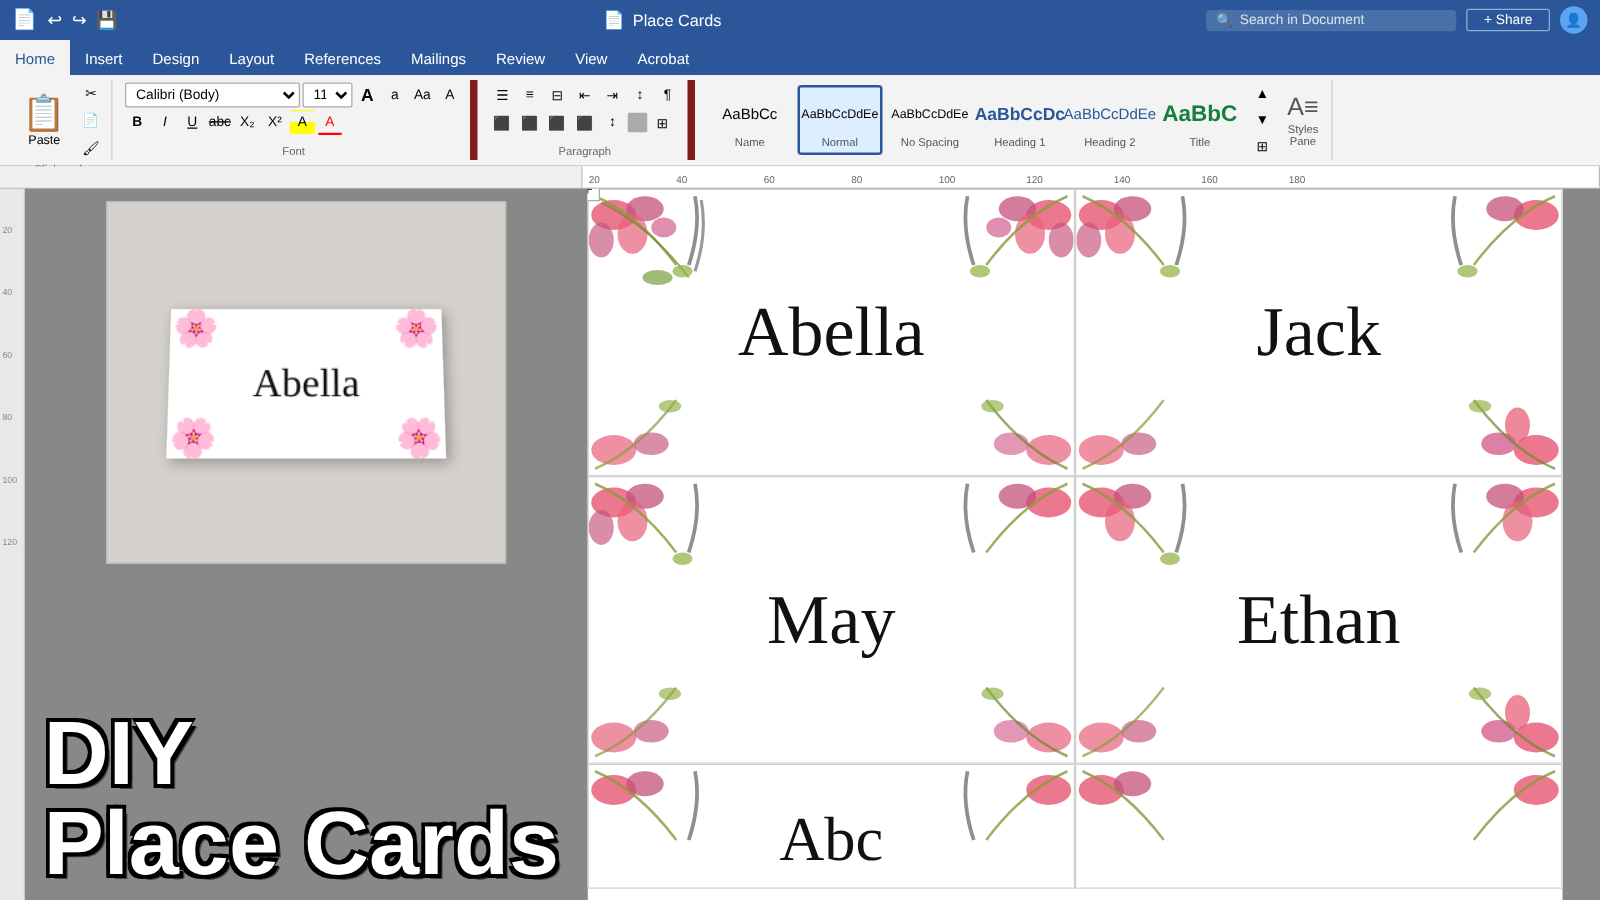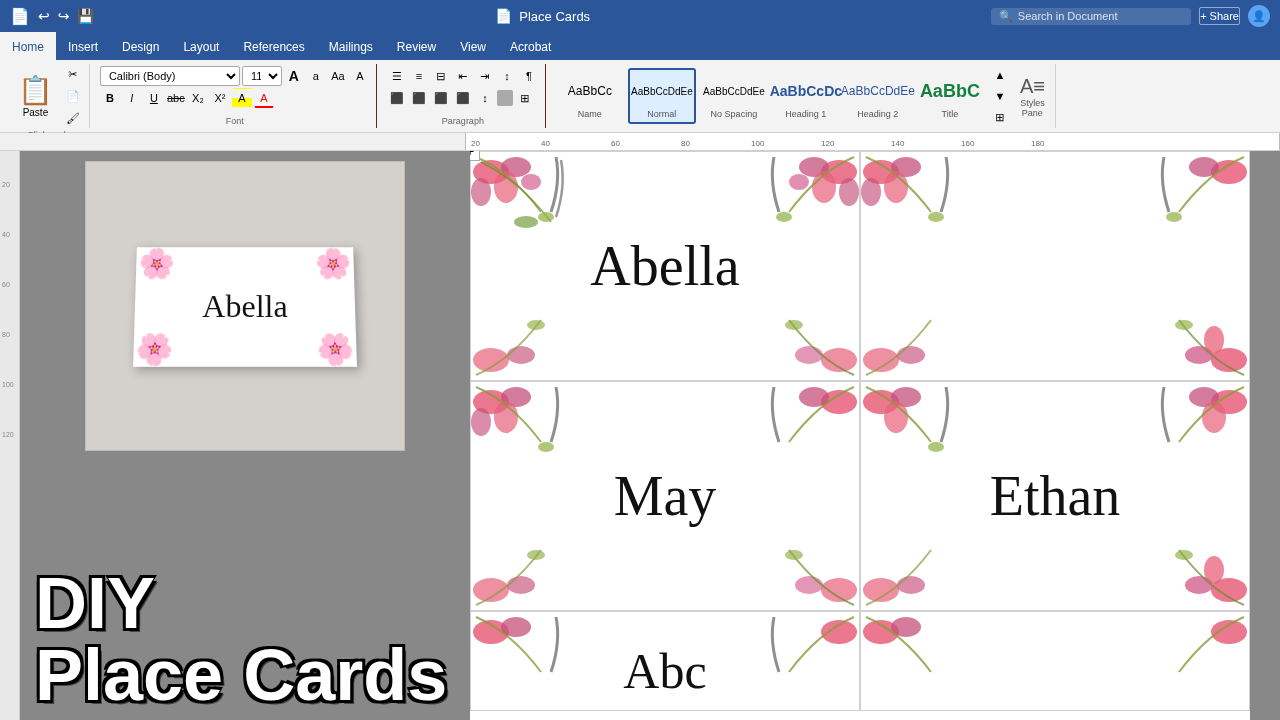--- a/index.html
+++ b/index.html
@@ -32,21 +32,21 @@
       color: rgba(255,255,255,0.8);
       min-width: 200px;
       display: flex;
       align-items: center;
       gap: 5px;
     }
     .share-btn {
       background: transparent;
       border: 1px solid rgba(255,255,255,0.5);
       color: white;
-      padding: 2px 0;
+      padding: 2px 13px;
       font-size: 11px;
       cursor: pointer;
       border-radius: 2px;
     }
     .user-icon {
       width: 22px; height: 22px; border-radius: 50%;
       background: #5ba3f5;
       display: flex; align-items: center; justify-content: center;
       font-size: 11px; color: white;
     }
@@ -106,21 +106,21 @@
     .paste-btn {
       display: flex; flex-direction: column; align-items: center; justify-content: center;
       padding: 2px 8px;
       cursor: pointer;
       font-size: 11px;
       min-width: 50px;
     }
     .paste-btn .paste-icon { font-size: 28px; color: #2b579a; }
 
     
-    .font-group { display: flex; flex-direction: column; gap: 2px; align-items: flex-start; border-right: 1px solid #7f1d1d; padding: 2px 6px; }
+    .font-group { display: flex; flex-direction: column; gap: 2px; align-items: flex-start; border-right: 6px solid #7f1d1d; padding: 2px 6px; }
     .font-row { display: flex; gap: 2px; align-items: center; }
     .font-select {
       height: 20px; font-size: 11px; border: 1px solid #aaa; border-radius: 2px;
       background: white; padding: 0 4px; width: 140px; cursor: pointer;
     }
     .font-size-select { height: 20px; font-size: 11px; border: 1px solid #aaa; border-radius: 2px; background: white; padding: 0 4px; width: 40px; cursor: pointer; }
     .small-btn { height: 20px; width: 20px; font-size: 11px; border: 1px solid transparent; border-radius: 2px; background: none; cursor: pointer; display: flex; align-items: center; justify-content: center; }
     .bold { font-weight: bold; }
     .italic { font-style: italic; }
     .underline { text-decoration: underline; }
@@ -565,20 +565,21 @@
             <ellipse cx="50" cy="25" rx="14" ry="9" fill="#c4507a" opacity="0.65"></ellipse>
             <path d="M5 5 Q40 20 70 60" stroke="#8a9a3a" stroke-width="2" fill="none" opacity="0.7"></path>
           </svg>
           <svg class="floral-corner-svg fc-br" viewBox="0 0 180 110">
             <ellipse cx="20" cy="20" rx="18" ry="12" fill="#e8607a" opacity="0.85"></ellipse>
             <ellipse cx="50" cy="25" rx="14" ry="9" fill="#d46090" opacity="0.8"></ellipse>
             <ellipse cx="35" cy="40" rx="10" ry="14" fill="#e8607a" opacity="0.75"></ellipse>
             <path d="M5 5 Q40 20 70 60" stroke="#6a8a2a" stroke-width="2" fill="none" opacity="0.7"></path>
             <ellipse cx="65" cy="55" rx="9" ry="5" fill="#8fae40" opacity="0.65"></ellipse>
           </svg>
+          <span class="card-name">Jack</span>
         </div>
 
         <div class="place-card-cell">
           <svg class="floral-corner-svg fc-tl" viewBox="0 0 180 110">
             <ellipse cx="20" cy="20" rx="18" ry="12" fill="#e8607a" opacity="0.85"></ellipse>
             <ellipse cx="45" cy="15" rx="15" ry="10" fill="#c4507a" opacity="0.75"></ellipse>
             <ellipse cx="35" cy="35" rx="12" ry="16" fill="#e8607a" opacity="0.7"></ellipse>
             <ellipse cx="10" cy="40" rx="10" ry="14" fill="#c4507a" opacity="0.65"></ellipse>
             <path d="M5 5 Q40 20 70 60" stroke="#8a9a3a" stroke-width="2" fill="none" opacity="0.8"></path>
             <ellipse cx="75" cy="65" rx="8" ry="5" fill="#8fae40" opacity="0.7"></ellipse>

